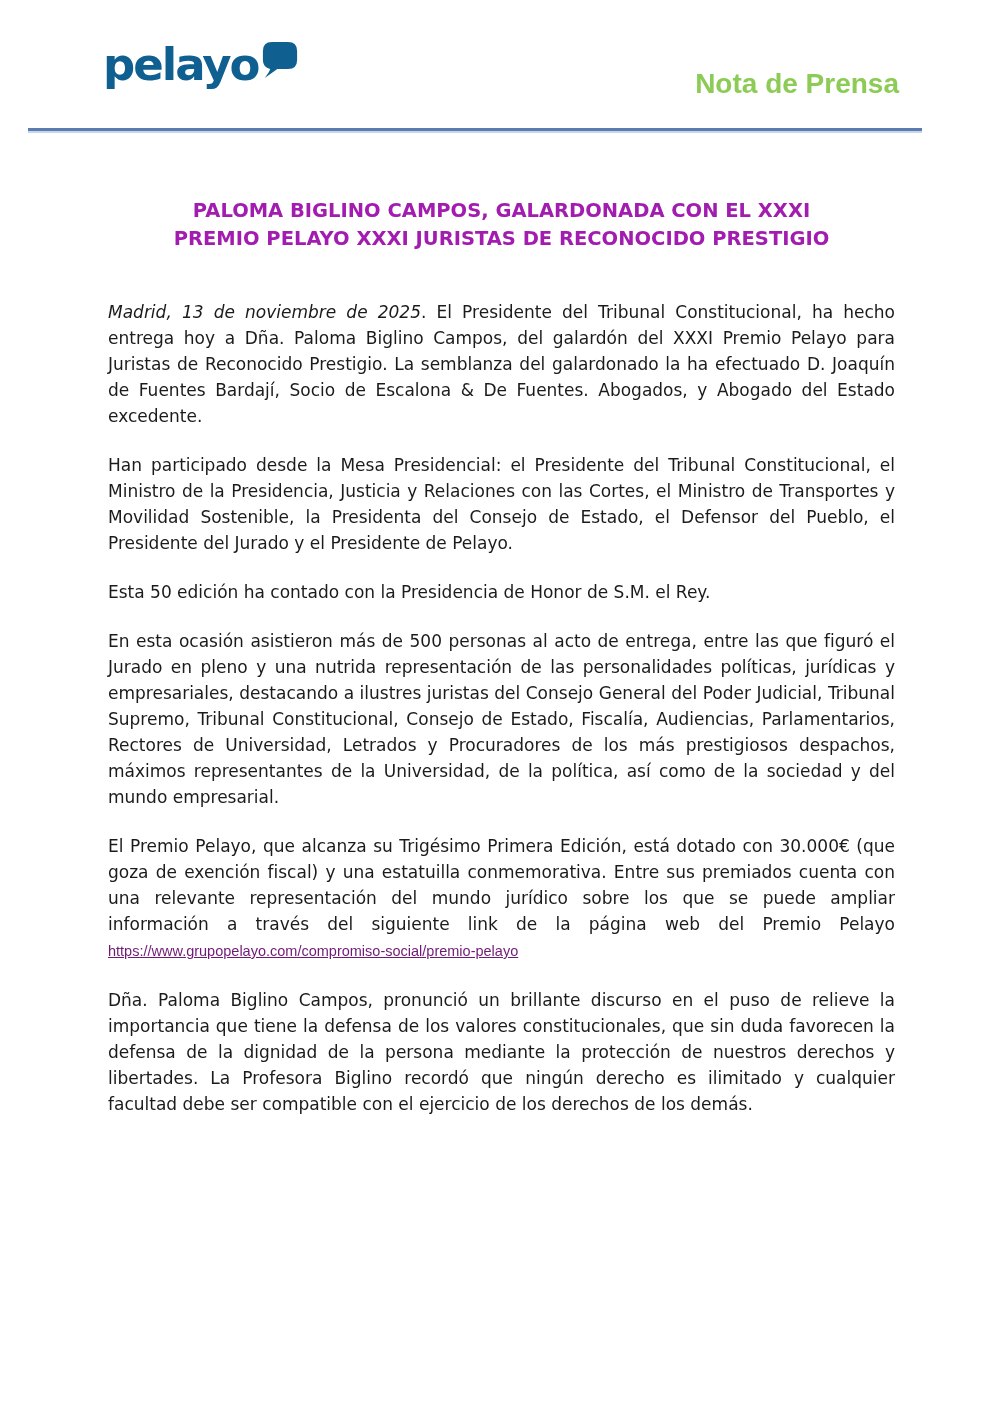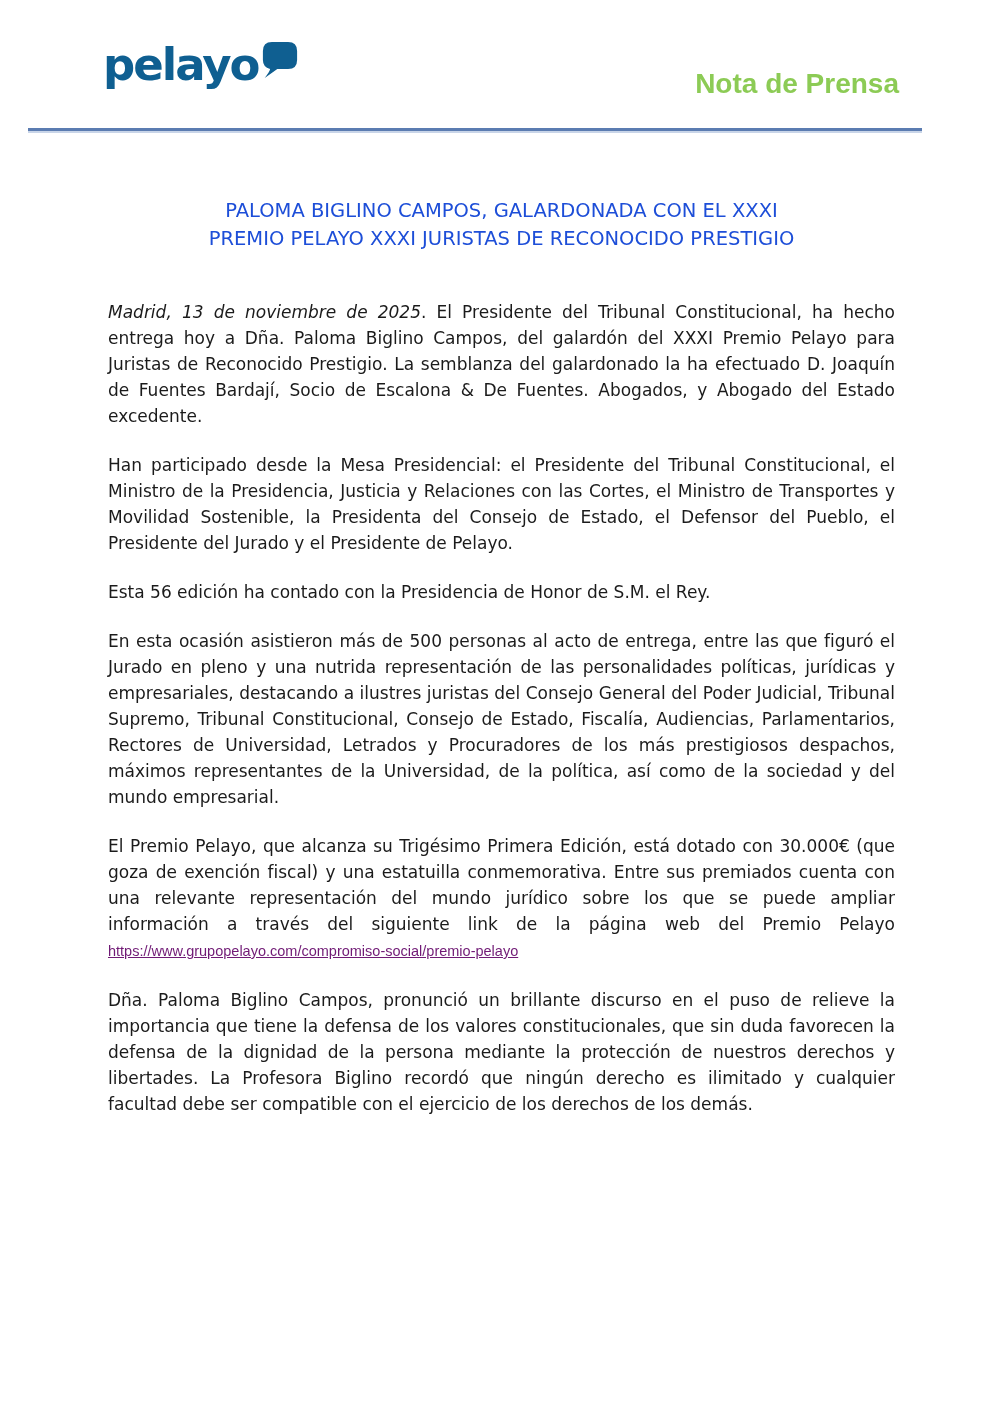--- a/index.html
+++ b/index.html
@@ -64,25 +64,25 @@
   
   .content {
     position: absolute;
     left: 108px;
     top: 197px;
     width: 787px;
     color: #1b1b1b;
   }
   .doc-title {
     font-family: "DejaVu Sans", sans-serif;
-    font-weight: normal;
+    font-weight: bold;
     font-size: 19.5px;
     line-height: 28px;
     text-align: center;
-    color: #1d4ed8;
+    color: #a21caf;
     margin: 0 0 46px 0;
   }
   .doc-title .title-line { display: block; }
   .para {
     font-size: 17px;
     line-height: 26px;
     text-align: justify;
     margin: 0 0 23px 0;
   }
   .dateline {
@@ -119,21 +119,21 @@
 
     <h1 class="doc-title">
       <span class="title-line">PALOMA BIGLINO CAMPOS, GALARDONADA CON EL XXXI</span>
       <span class="title-line">PREMIO PELAYO XXXI JURISTAS DE RECONOCIDO PRESTIGIO</span>
     </h1>
 
     <p class="para"><span class="dateline">Madrid, 13 de noviembre de 2025</span><span>. El Presidente del Tribunal Constitucional, ha hecho entrega hoy a Dña. Paloma Biglino Campos, del galardón del XXXI Premio Pelayo para Juristas de Reconocido Prestigio. La semblanza del galardonado la ha efectuado D. Joaquín de Fuentes Bardají, Socio de Escalona &amp; De Fuentes. Abogados, y Abogado del Estado excedente.</span></p>
 
     <p class="para">Han participado desde la Mesa Presidencial: el Presidente del Tribunal Constitucional, el Ministro de la Presidencia, Justicia y Relaciones con las Cortes, el Ministro de Transportes y Movilidad Sostenible, la Presidenta del Consejo de Estado, el Defensor del Pueblo, el Presidente del Jurado y el Presidente de Pelayo.</p>
 
-    <p class="para">Esta 56 edición ha contado con la Presidencia de Honor de S.M. el Rey.</p>
+    <p class="para">Esta 50 edición ha contado con la Presidencia de Honor de S.M. el Rey.</p>
 
     <p class="para">En esta ocasión asistieron más de 500 personas al acto de entrega, entre las que figuró el Jurado en pleno y una nutrida representación de las personalidades políticas, jurídicas y empresariales, destacando a ilustres juristas del Consejo General del Poder Judicial, Tribunal Supremo, Tribunal Constitucional, Consejo de Estado, Fiscalía, Audiencias, Parlamentarios, Rectores de Universidad, Letrados y Procuradores de los más prestigiosos despachos, máximos representantes de la Universidad, de la política, así como de la sociedad y del mundo empresarial.</p>
 
     <p class="para"><span>El Premio Pelayo, que alcanza su Trigésimo Primera Edición, está dotado con 30.000€ (que goza de exención fiscal) y una estatuilla conmemorativa. Entre sus premiados cuenta con una relevante representación del mundo jurídico sobre los que se puede ampliar información a través del siguiente link de la página web del Premio Pelayo </span><a class="doc-link">https://www.grupopelayo.com/compromiso-social/premio-pelayo</a></p>
 
     <p class="para">Dña. Paloma Biglino Campos, pronunció un brillante discurso en el puso de relieve la importancia que tiene la defensa de los valores constitucionales, que sin duda favorecen la defensa de la dignidad de la persona mediante la protección de nuestros derechos y libertades. La Profesora Biglino recordó que ningún derecho es ilimitado y cualquier facultad debe ser compatible con el ejercicio de los derechos de los demás.</p>
 
   </div>
 </div>
 

